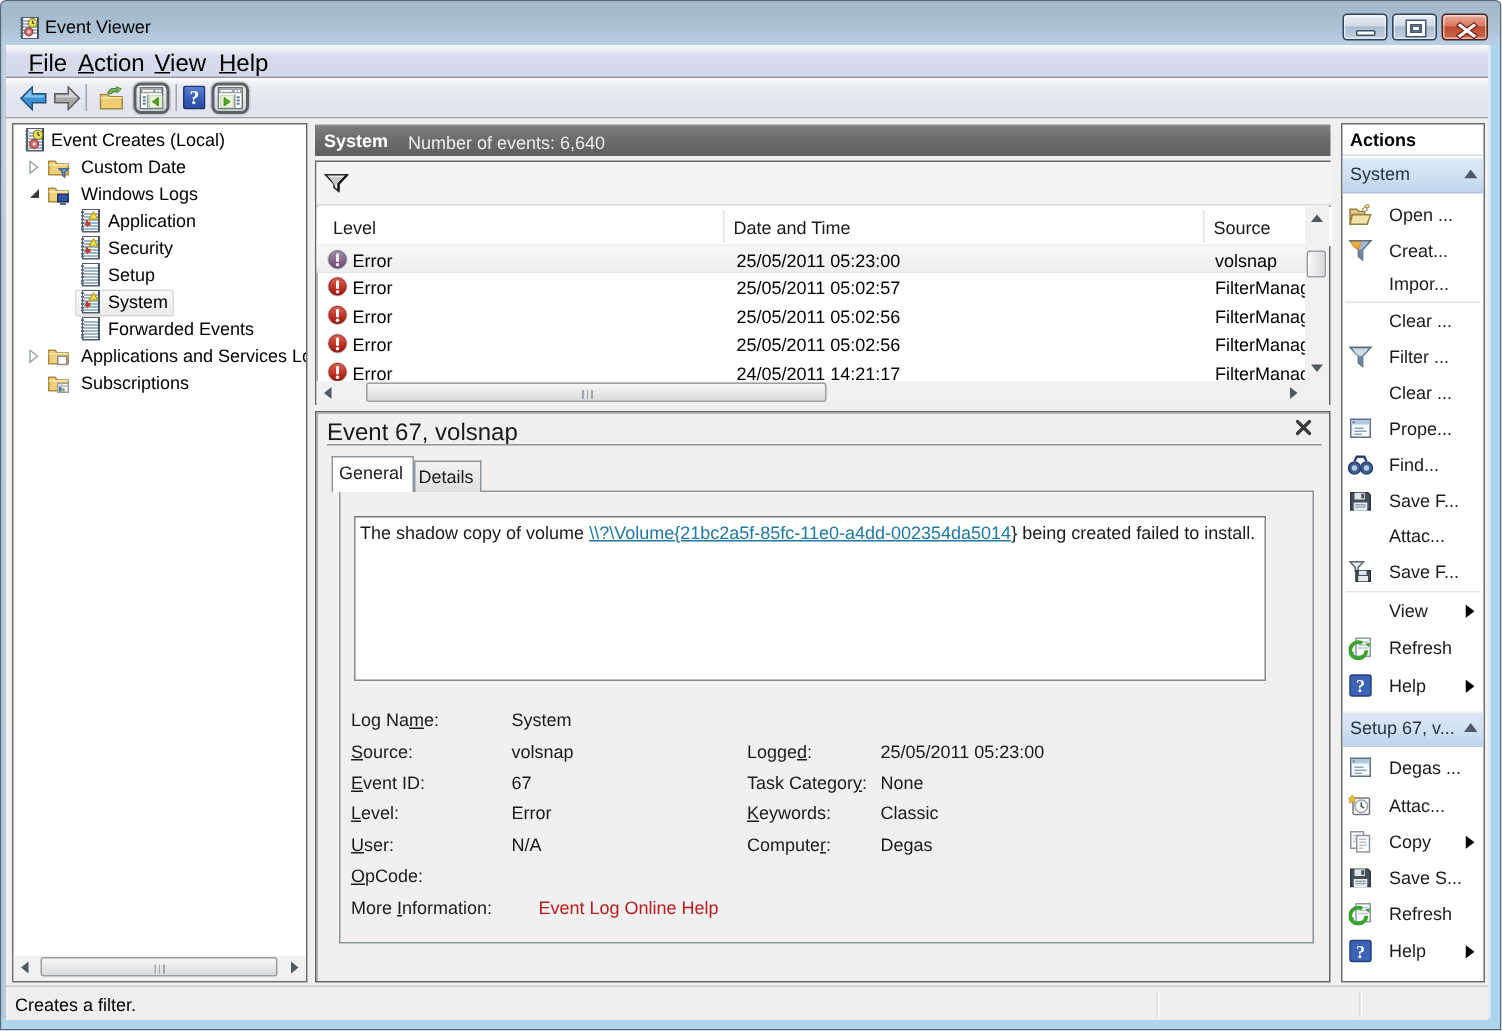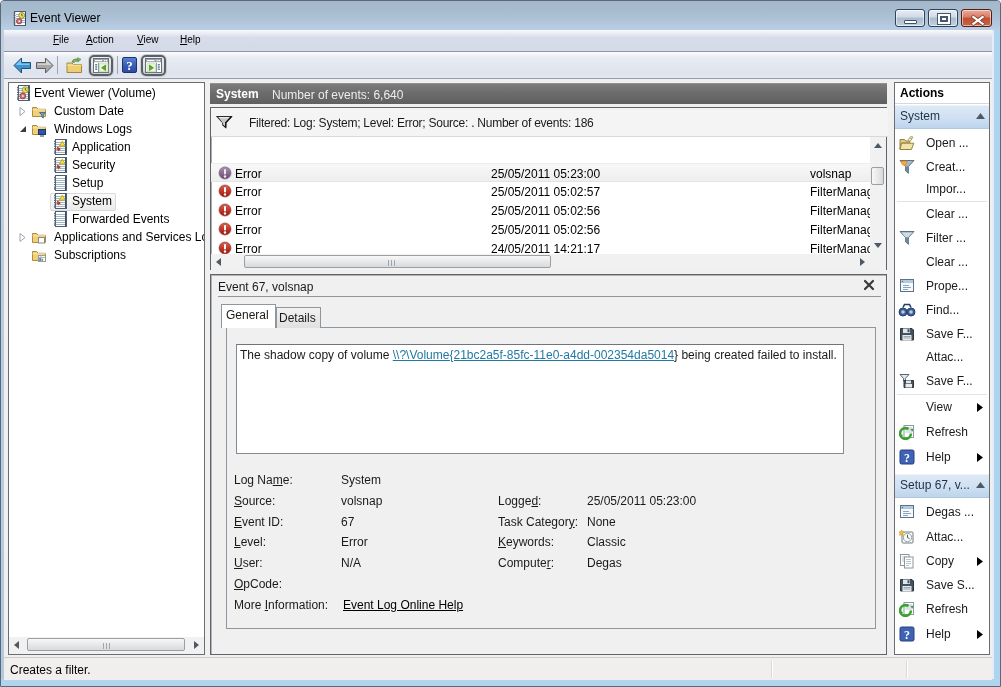--- a/index.html
+++ b/index.html
@@ -26,21 +26,21 @@
 #btn-max { left:928px; width:30px; }
 #btn-close { left:961px; width:31px;
   background:linear-gradient(180deg,#eca99a 0%,#d97b62 45%,#c14e31 50%,#c8654a 100%); border-color:#4e2015; }
 #btn-min .glyph { position:absolute; left:8px; top:10px; width:13px; height:4px; background:#fff; border:1px solid #3d5166; border-radius:1px; }
 #btn-max .glyph { position:absolute; left:9px; top:4px; width:12px; height:10px; border:2px solid #fff; background:transparent; box-shadow:0 0 0 1px #46586d, inset 0 0 0 1px #46586d; }
 #btn-max .glyph2 { position:absolute; left:13px; top:8px; width:4px; height:2px; background:#fff; box-shadow:0 0 0 1px #46586d; }
 
 
 #menubar { position:absolute; left:4px; top:30px; width:988px; height:22px;
   background:linear-gradient(180deg,#f8fafc 0%,#eef0f6 12%,#d8dcea 35%,#d4dae9 100%); border-bottom:1px solid #9094a4; }
-.menu-item { position:absolute; top:4px; font-size:10px; color:#000;margin-left:34px; }
+.menu-item { position:absolute; top:4px; font-size:16px; color:#000; }
 
 #toolbar { position:absolute; left:4px; top:52px; width:988px; height:27px;
   background:linear-gradient(180deg,#fdfdfe 0%,#e9ecf3 20%,#dfe3ee 80%,#e4e7f0 100%); border-bottom:1px solid #989cab; }
 
 
 #main { position:absolute; left:4px; top:79px; width:988px; height:578px; background:#f0f0f0; }
 
 
 #tree { position:absolute; left:8px; top:82px; width:197px; height:573px; background:#fff; border:1px solid #696e74; overflow:hidden; }
 .trow { position:absolute; height:18px; line-height:18px; white-space:nowrap; font-size:12px; color:#000; }
@@ -185,21 +185,21 @@
         <rect x="3" y="0.5" width="11" height="15" fill="#fff" stroke="#4d5e72"></rect>
         <path d="M4 3.5h9M4 5.5h9M4 7.5h9M4 9.5h9M4 11.5h9M4 13.5h9" stroke="#9fb6c8"></path>
         <path d="M13.5 1 v14" stroke="#3c4c60"></path>
       </g>
       <path d="M2 2.5h2M2 4.9h2M2 7.3h2M2 9.7h2M2 12.1h2M2 14h2" stroke="#5c6a76" stroke-width="1.3"></path>
       <circle cx="10.3" cy="4.8" r="3.1" fill="#eade6a" stroke="#8f8c1e" stroke-width=".8"></circle>
       <path d="M10.3 3 v1.8 l1.2 .7" stroke="#4f4c0e" fill="none" stroke-width=".9"></path>
       <circle cx="7.8" cy="11" r="2.9" fill="#cf6f70" stroke="#9c3a38" stroke-width=".8"></circle>
       <rect x="6.9" y="10.1" width="1.8" height="1.8" fill="#f6e3e3"></rect>
     </svg>
-  <div class="trow" style="left:25px;top:1px">Event Viewer (Volume)</div>
+  <div class="trow" style="left:25px;top:1px">Event Creates (Local)</div>
 
   <svg class="abs" style="left:10px;top:24px" width="7" height="10">
       <path d="M1 0.5 L6 4.5 L1 8.5 Z" fill="#fff" stroke="#99a5b1"></path>
     </svg>
   <svg class="abs" style="left:22px;top:20px" width="16" height="16">
       <path d="M1.5 4.5 h4.2 l1.5 1.8 h7.3 v7.2 h-13 z" fill="#f0d078" stroke="#ab8c41"></path>
       <path d="M1.5 6.8 h13" stroke="#f8e7ad"></path>
       <path d="M8.5 9.5 h6 l-2.3 2.6 v3 l-1.4 -1 v-2 z" fill="#7d9cba" stroke="#4a6f94"></path>
     </svg>
   <div class="trow" style="left:45px;top:19px">Custom Date</div>
@@ -299,21 +299,27 @@
     <b>System</b>
     <span>Number of events: 6,640</span>
   </div>
 <div id="listbox">
   <div id="filterbar">
     <svg class="abs" style="left:5px;top:7px" width="18" height="14">
         <path d="M1 1.5 h14.5 l-5.8 6.2 v4.8 l-3 -2.6 v-2.2 z" fill="#ececec" stroke="#2b2b2b" stroke-width="1.1"></path>
         <path d="M3.8 3.2 h9 l-3.7 4 l-1.8 1.8 z" fill="#c7c7c7"></path>
         <path d="M15.5 1.5 l-5.8 6.2 v4.8" fill="none" stroke="#1a1a1a" stroke-width="1.6"></path>
       </svg>
-    <div class="abs" style="left:38px;top:8px;letter-spacing:-0.25px">Filtered: Log: System; Level: Error; Source: . Number of events: 186</div>
+  </div>
+  <div id="lv-colhead">
+    <div style="position:absolute;left:11px;top:7px">Level</div>
+    <div style="position:absolute;left:278px;top:7px">Date and Time</div>
+    <div style="position:absolute;left:598px;top:7px">Source</div>
+    <div class="colsep" style="left:271px"></div>
+    <div class="colsep" style="left:591px"></div>
   </div>
 
   <div class="lvrow" style="top:55px;width:659px;background:linear-gradient(180deg,#f8f8f8,#eeeeee);border-top:1px solid #ededed;border-bottom:1px solid #e4e4e4">
     <svg class="abs" style="left:7px;top:2px" width="14" height="14">
         <defs>
           <linearGradient id="rgm" x1="0" y1="0" x2="0" y2="1">
             <stop offset="0" stop-color="#a394ab"></stop>
             <stop offset=".55" stop-color="#8a668c"></stop>
             <stop offset="1" stop-color="#64486a"></stop>
           </linearGradient>
@@ -409,21 +415,21 @@
   <div class="sb-track" style="left:0;top:146px;width:659px;height:16px">
     <div class="arr arr-l" style="left:5px;top:4px"></div>
     <div class="arr arr-r" style="left:649px;top:4px"></div>
     <div class="sb-thumbH" style="left:33px;width:307px">
         <div class="gripH" style="left:143px"></div>
       </div>
   </div>
   <div class="abs" style="left:659px;top:146px;width:16px;height:16px;background:#f1f1f1"></div>
 </div>
 <div id="detail">
-  <div class="abs" style="left:7px;top:5px;font-size:12px">Event 67, volsnap</div>
+  <div class="abs" style="left:7px;top:5px;font-size:16px">Event 67, volsnap</div>
   <svg class="abs" style="left:652px;top:4px" width="12" height="12">
       <path d="M2 2 L10 10 M10 2 L2 10" stroke="#3a3a3a" stroke-width="2.2" stroke-linecap="round"></path>
     </svg>
   <div class="abs" style="left:7px;top:21px;width:663px;height:1px;background:#8f959b"></div>
 
   <div class="abs" style="left:15px;top:52px;width:650px;height:302px;background:#f0f0f0;border:1px solid #8e979e"></div>
 
   <div class="abs" style="left:65px;top:32px;width:45px;height:21px;background:linear-gradient(180deg,#f2f2f2,#e0e0e0);border:1px solid #8e979e;border-bottom:none"></div>
   <div class="abs" style="left:68px;top:36px">Details</div>
   <div class="abs" style="left:10px;top:29px;width:55px;height:24px;background:#fff;border:1px solid #8e979e;border-bottom:none"></div>
@@ -445,21 +451,21 @@
   <div class="abs" style="left:23px;top:260px"><u>L</u>evel:</div>
     <div class="abs" style="left:130px;top:260px">Error</div>
   <div class="abs" style="left:287px;top:260px"><u>K</u>eywords:</div>
     <div class="abs" style="left:376px;top:260px">Classic</div>
   <div class="abs" style="left:23px;top:281px"><u>U</u>ser:</div>
     <div class="abs" style="left:130px;top:281px">N/A</div>
   <div class="abs" style="left:287px;top:281px">Compute<u>r</u>:</div>
     <div class="abs" style="left:376px;top:281px">Degas</div>
   <div class="abs" style="left:23px;top:302px"><u>O</u>pCode:</div>
   <div class="abs" style="left:23px;top:323px">More <u>I</u>nformation:</div>
-  <div class="abs" style="left:132px;top:323px;color:#000000;text-decoration:underline">Event Log Online Help</div>
+  <div class="abs" style="left:148px;top:323px;color:#b91c1c;">Event Log Online Help</div>
 </div>
 <div id="actions">
   <div class="abs" style="left:5px;top:3px;font-weight:bold;color:#000">Actions</div>
   <div class="abs" style="left:0;top:20px;width:94px;height:1px;background:#d5d9dd"></div>
   <div class="abs" style="left:0;top:22px;width:94px;height:24px;background:linear-gradient(180deg,#dee9f5 0%,#cfe0f2 55%,#bdd4ec 100%);border-top:1px solid #edf3fa;border-bottom:1px solid #b2c8de"></div>
   <div class="abs" style="left:5px;top:26px;color:#1d3147">System</div>
   <svg class="abs" style="left:81px;top:30px" width="9" height="6">
       <path d="M4.5 0 L9 6 L0 6 Z" fill="#4d5a66"></path>
     </svg>
 

